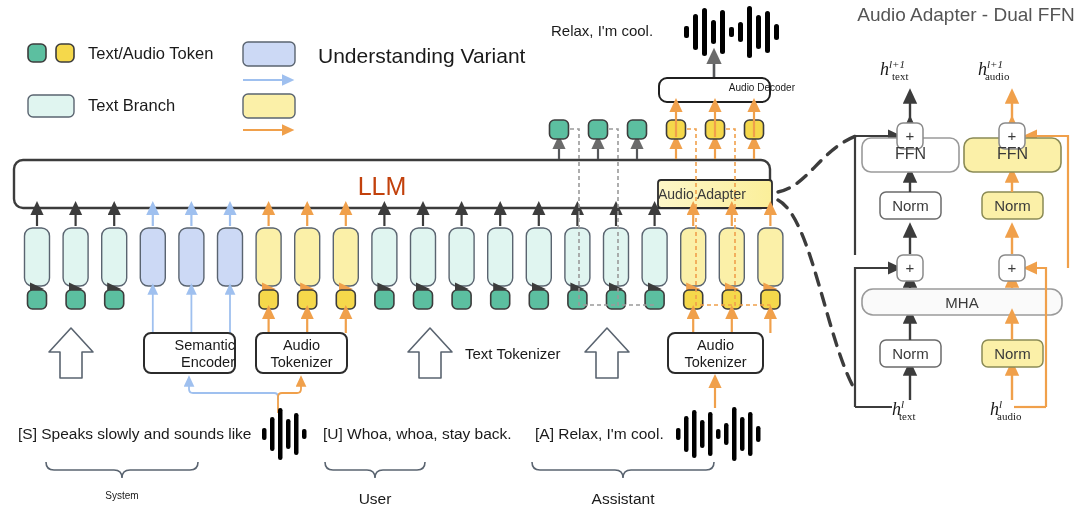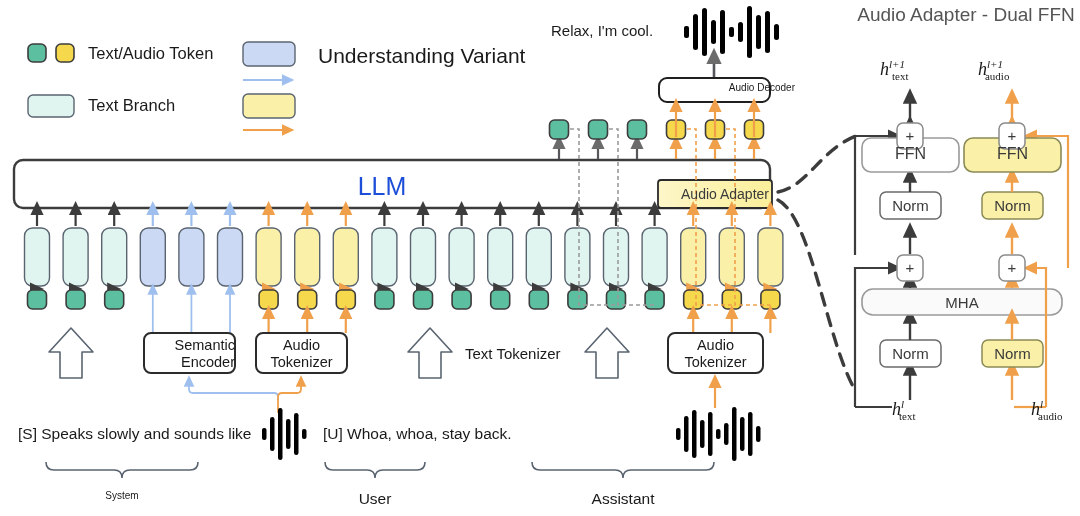--- a/index.html
+++ b/index.html
@@ -259,58 +259,59 @@
 </svg>
 
 <div class="lbl" style="left:88px;top:44px;font-size:16.5px;">Text/Audio Token</div>
 <div class="lbl" style="left:88px;top:96px;font-size:16.5px;">Text Branch</div>
 <div class="lbl" style="left:318px;top:44px;font-size:21px;">Understanding Variant</div>
 
 <div class="lbl" style="left:551px;top:22px;font-size:15px;">Relax, I'm cool.</div>
 
 <div class="lbl" style="left:659px;top:82px;width:111px;text-align:right;font-size:10px;margin-left:25px;">Audio Decoder</div>
 
-<div class="lbl" style="left:14px;top:172px;width:736px;text-align:center;font-size:25px;color:#1d4ed8;">LLM</div>
-
-<div class="lbl" style="left:658px;top:186px;width:134px;text-align:center;font-size:14px;color:#3a3a3a;">Audio Adapter</div>
+<div class="lbl" style="left:14px;top:172px;width:736px;text-align:center;font-size:25px;color:#c2410c;">LLM</div>
+
+<div class="lbl" style="left:658px;top:186px;width:134px;text-align:left;font-size:14px;color:#3a3a3a;">Audio Adapter</div>
 
 <div class="lbl" style="left:144px;top:337px;width:91px;text-align:right;font-size:14.5px;line-height:17px;">
   <span>Semantic</span><br>
   <span>Encoder</span>
 </div>
 <div class="lbl" style="left:256px;top:337px;width:91px;text-align:center;font-size:14.5px;line-height:17px;">
   <span>Audio</span><br>
   <span>Tokenizer</span>
 </div>
 <div class="lbl" style="left:668px;top:337px;width:95px;text-align:center;font-size:14.5px;line-height:17px;">
   <span>Audio</span><br>
   <span>Tokenizer</span>
 </div>
 
 <div class="lbl" style="left:465px;top:345px;font-size:15px;">Text Tokenizer</div>
 
 <div class="lbl" style="left:18px;top:425px;font-size:15.5px;">[S] Speaks slowly and sounds like</div>
 <div class="lbl" style="left:323px;top:425px;font-size:15.5px;">[U] Whoa, whoa, stay back.</div>
+<div class="lbl" style="left:535px;top:425px;font-size:15.5px;">[A] Relax, I'm cool.</div>
 
 <div class="lbl" style="left:46px;top:490px;width:152px;text-align:center;font-size:10px;">System</div>
 <div class="lbl" style="left:325px;top:490px;width:100px;text-align:center;font-size:15.5px;">User</div>
 <div class="lbl" style="left:532px;top:490px;width:182px;text-align:center;font-size:15.5px;">Assistant</div>
 
 <div class="lbl" style="left:855px;top:4px;width:222px;text-align:center;font-size:19px;color:#555;">Audio Adapter - Dual FFN</div>
 
 <div class="lbl" style="left:880px;top:58px;font-size:18px;font-family:'Liberation Serif',serif;">
   <i>h</i><sup style="font-size:11px;font-style:italic;">l+1</sup><sub style="font-size:11px;margin-left:-13px;">text</sub>
 </div>
 <div class="lbl" style="left:978px;top:58px;font-size:18px;font-family:'Liberation Serif',serif;">
   <i>h</i><sup style="font-size:11px;font-style:italic;">l+1</sup><sub style="font-size:11px;margin-left:-18px;">audio</sub>
 </div>
 <div class="lbl" style="left:892px;top:398px;font-size:18px;font-family:'Liberation Serif',serif;">
   <i>h</i><sup style="font-size:11px;font-style:italic;">l</sup><sub style="font-size:11px;margin-left:-5px;">text</sub>
 </div>
-<div class="lbl" style="left:990px;top:398px;font-size:18px;font-family:'Liberation Serif',serif;margin-left:41px;">
+<div class="lbl" style="left:990px;top:398px;font-size:18px;font-family:'Liberation Serif',serif;">
   <i>h</i><sup style="font-size:11px;font-style:italic;">l</sup><sub style="font-size:11px;margin-left:-5px;">audio</sub>
 </div>
 
 <div class="lbl" style="left:862px;top:145px;width:97px;text-align:center;font-size:16px;color:#3a3a3a;">FFN</div>
 <div class="lbl" style="left:964px;top:145px;width:97px;text-align:center;font-size:16px;color:#3a3a3a;">FFN</div>
 <div class="lbl" style="left:880px;top:197px;width:61px;text-align:center;font-size:15px;color:#3a3a3a;">Norm</div>
 <div class="lbl" style="left:982px;top:197px;width:61px;text-align:center;font-size:15px;color:#3a3a3a;">Norm</div>
 <div class="lbl" style="left:880px;top:345px;width:61px;text-align:center;font-size:15px;color:#3a3a3a;">Norm</div>
 <div class="lbl" style="left:982px;top:345px;width:61px;text-align:center;font-size:15px;color:#3a3a3a;">Norm</div>
 <div class="lbl" style="left:862px;top:294px;width:200px;text-align:center;font-size:15px;color:#3a3a3a;">MHA</div>

